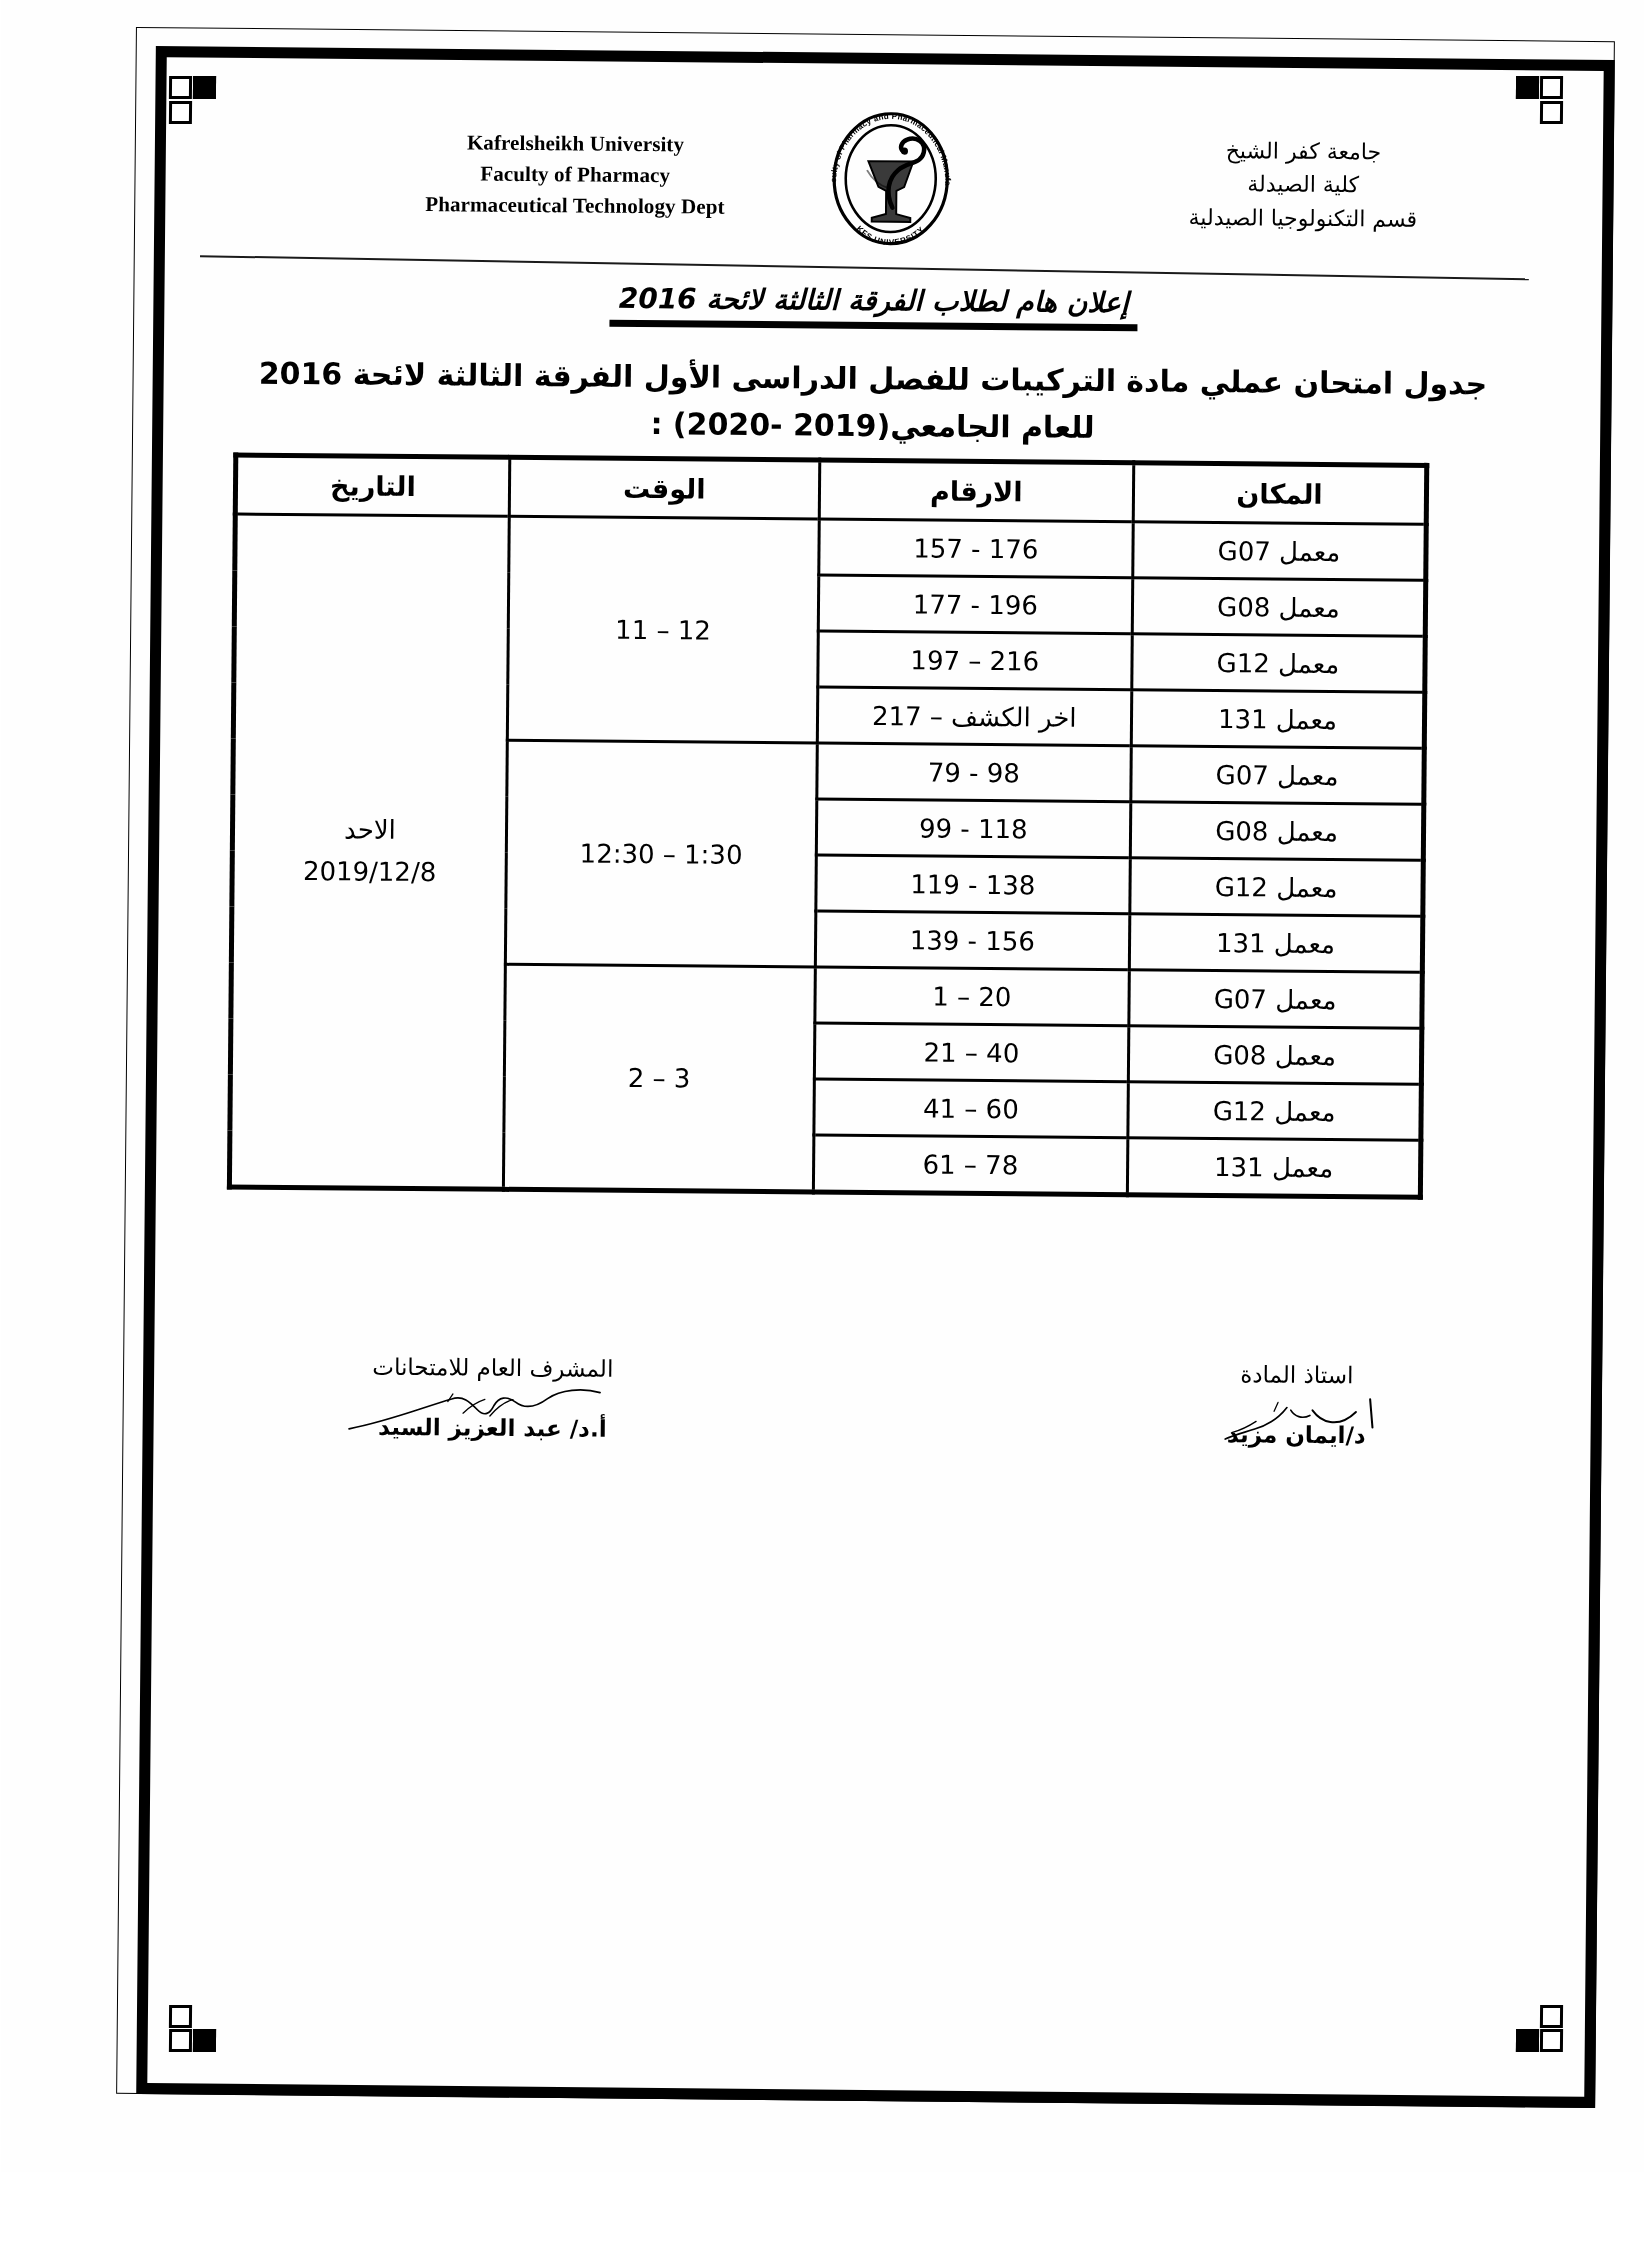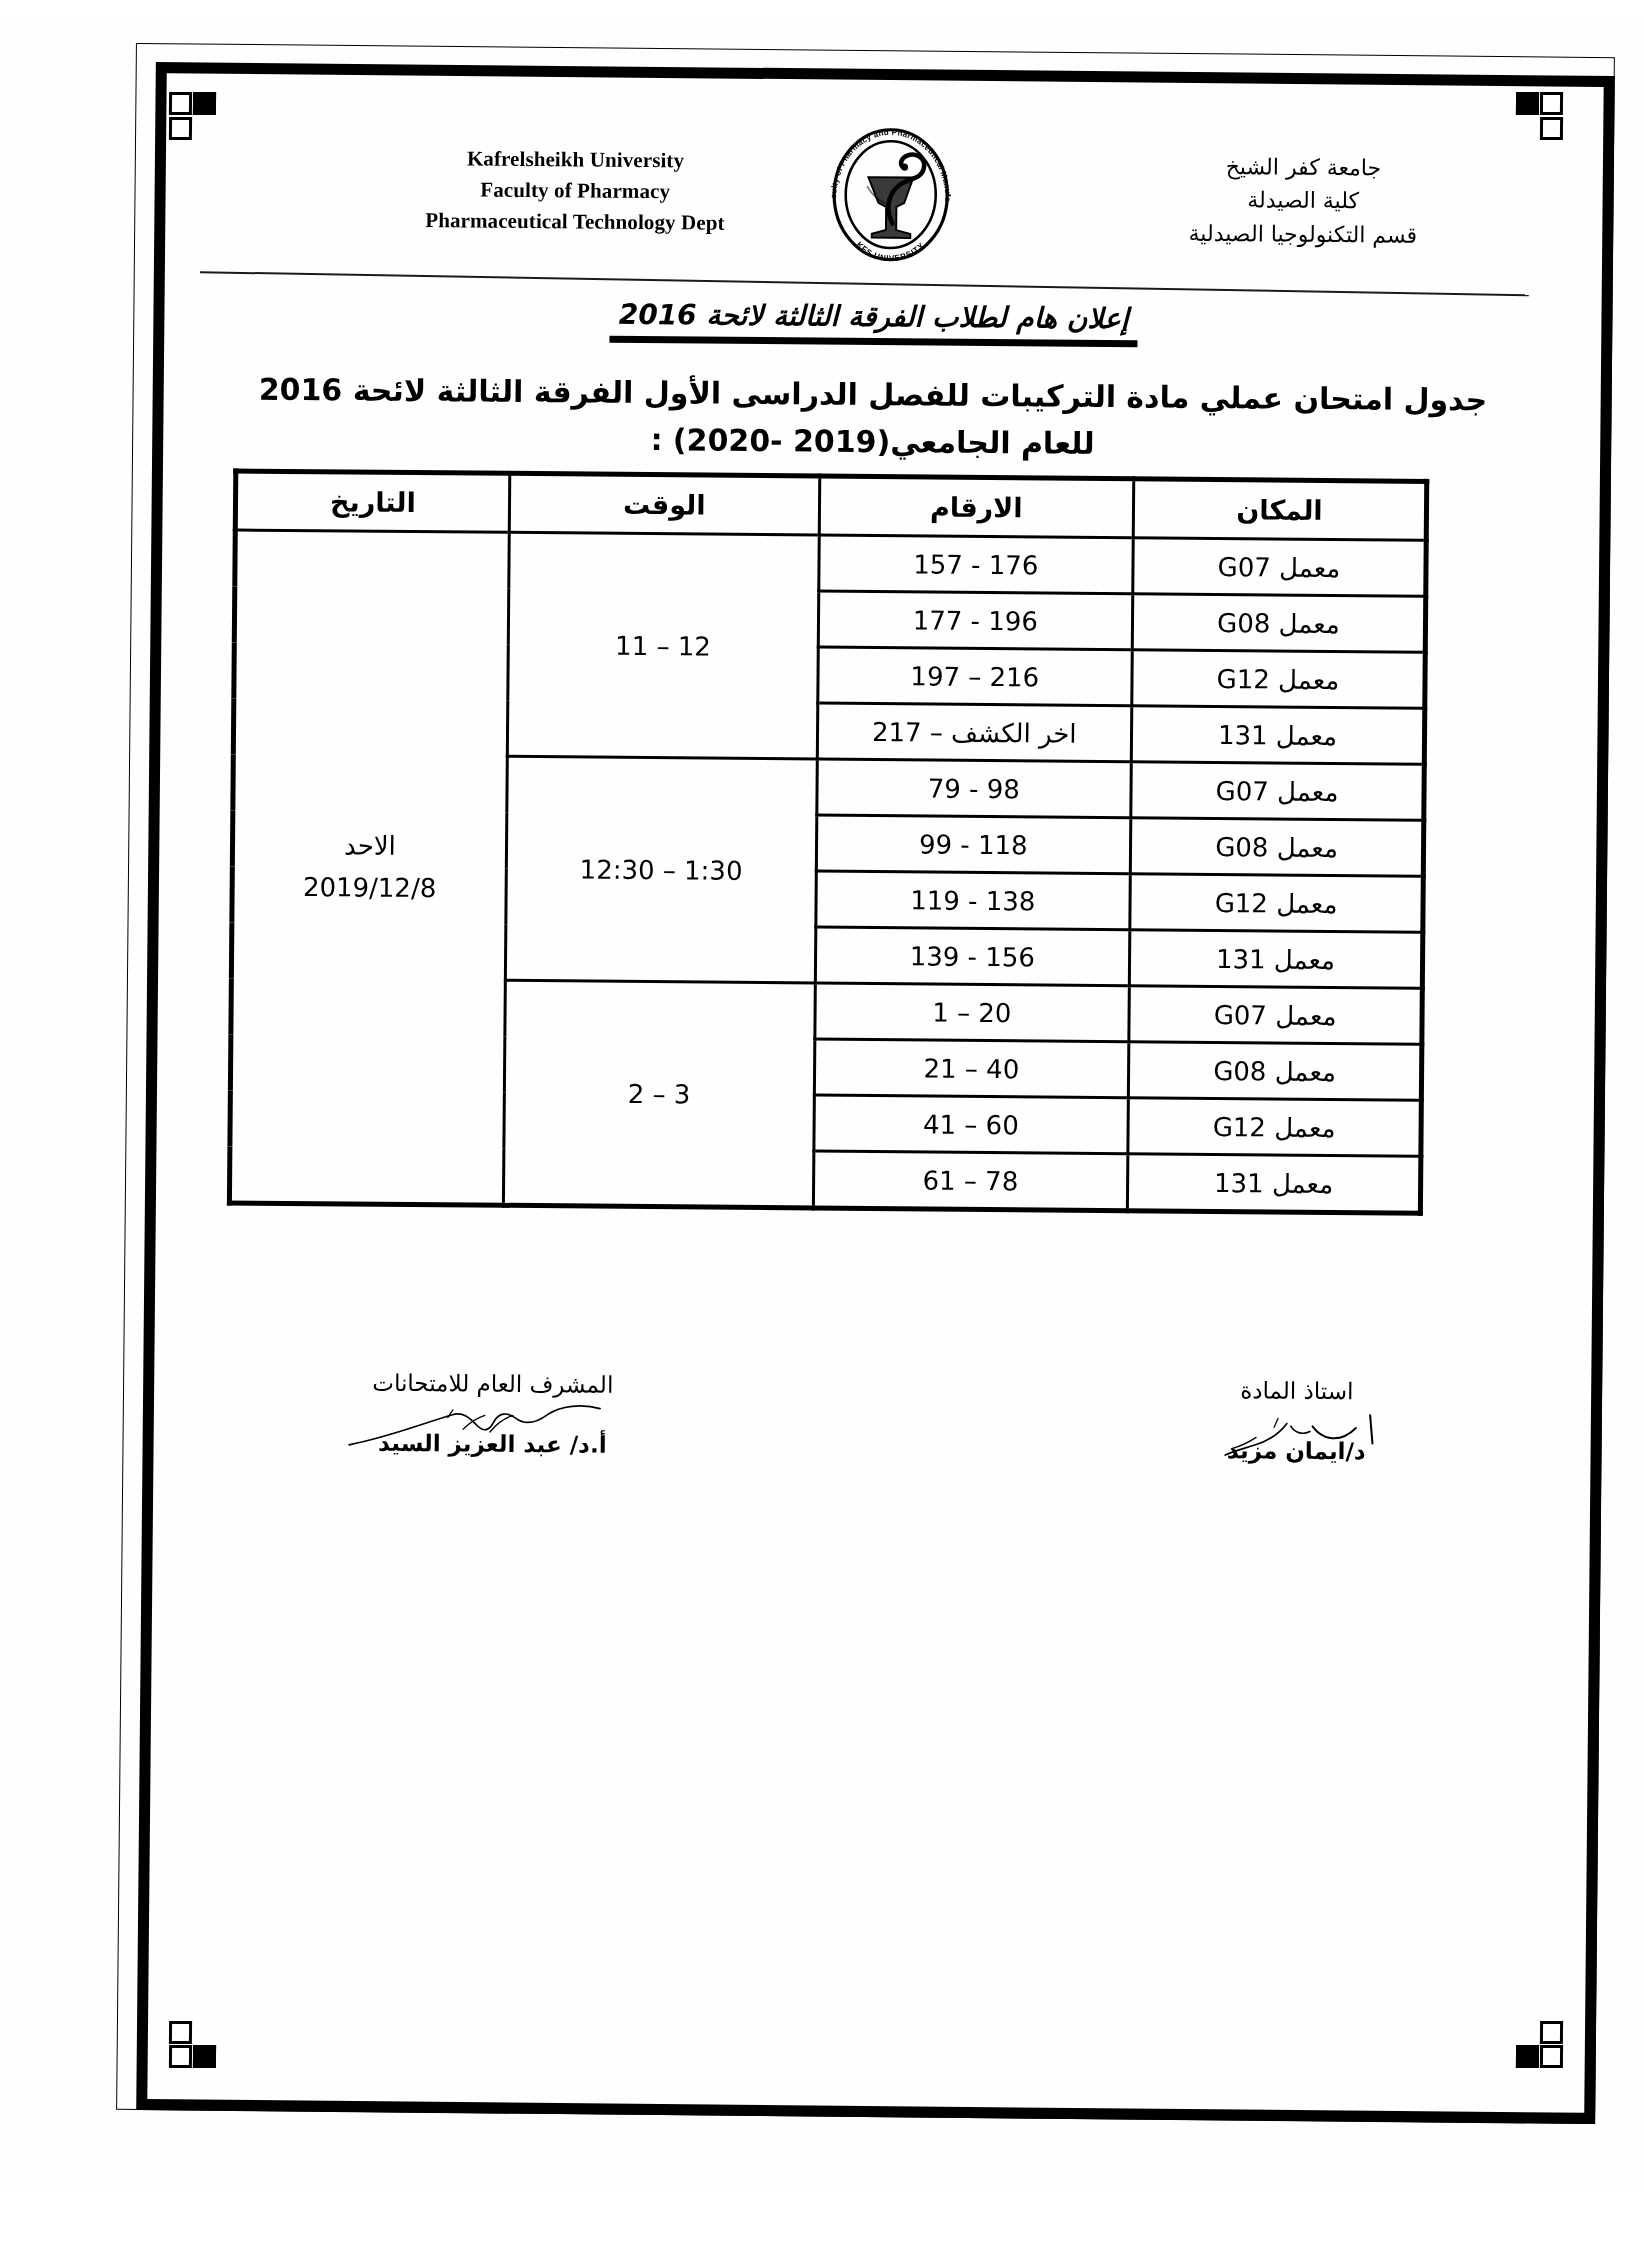--- a/index.html
+++ b/index.html
@@ -4,21 +4,21 @@
 <style>
   html,body{margin:0;padding:0;background:#ffffff;}
   body{
     width:1645px;height:2261px;position:relative;overflow:hidden;
     font-family:"Liberation Serif", "DejaVu Serif", serif;
     color:#000;
   }
 
   
   #sheet{
-    position:absolute;left:0;top:16px;width:1645px;height:2172px;
+    position:absolute;left:0;top:0;width:1645px;height:2172px;
     background:#fefefe;
   }
 
   
   .deco-outer{
     position:absolute;left:126px;top:34px;width:1477px;height:2065px;
     border:1.9px solid #000;
     transform:rotate(0.55deg);
   }
   .deco-inner{

